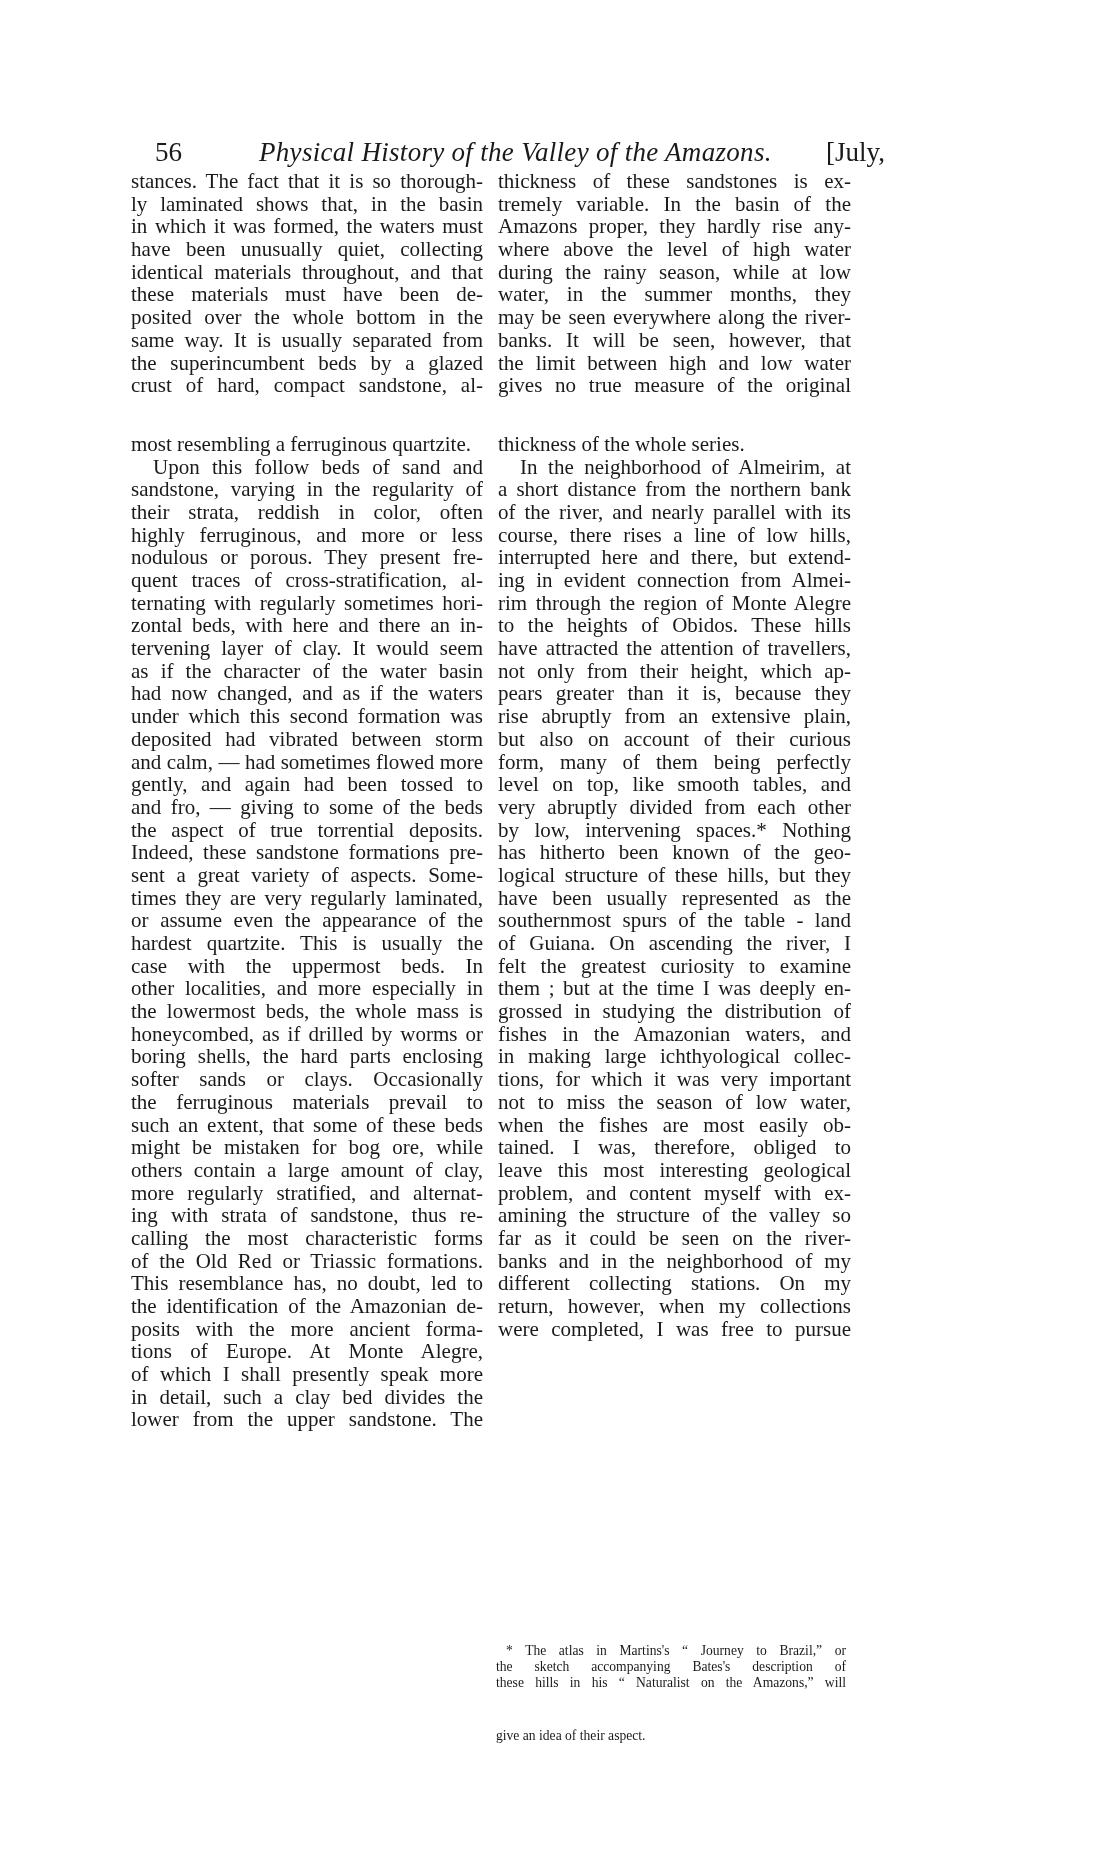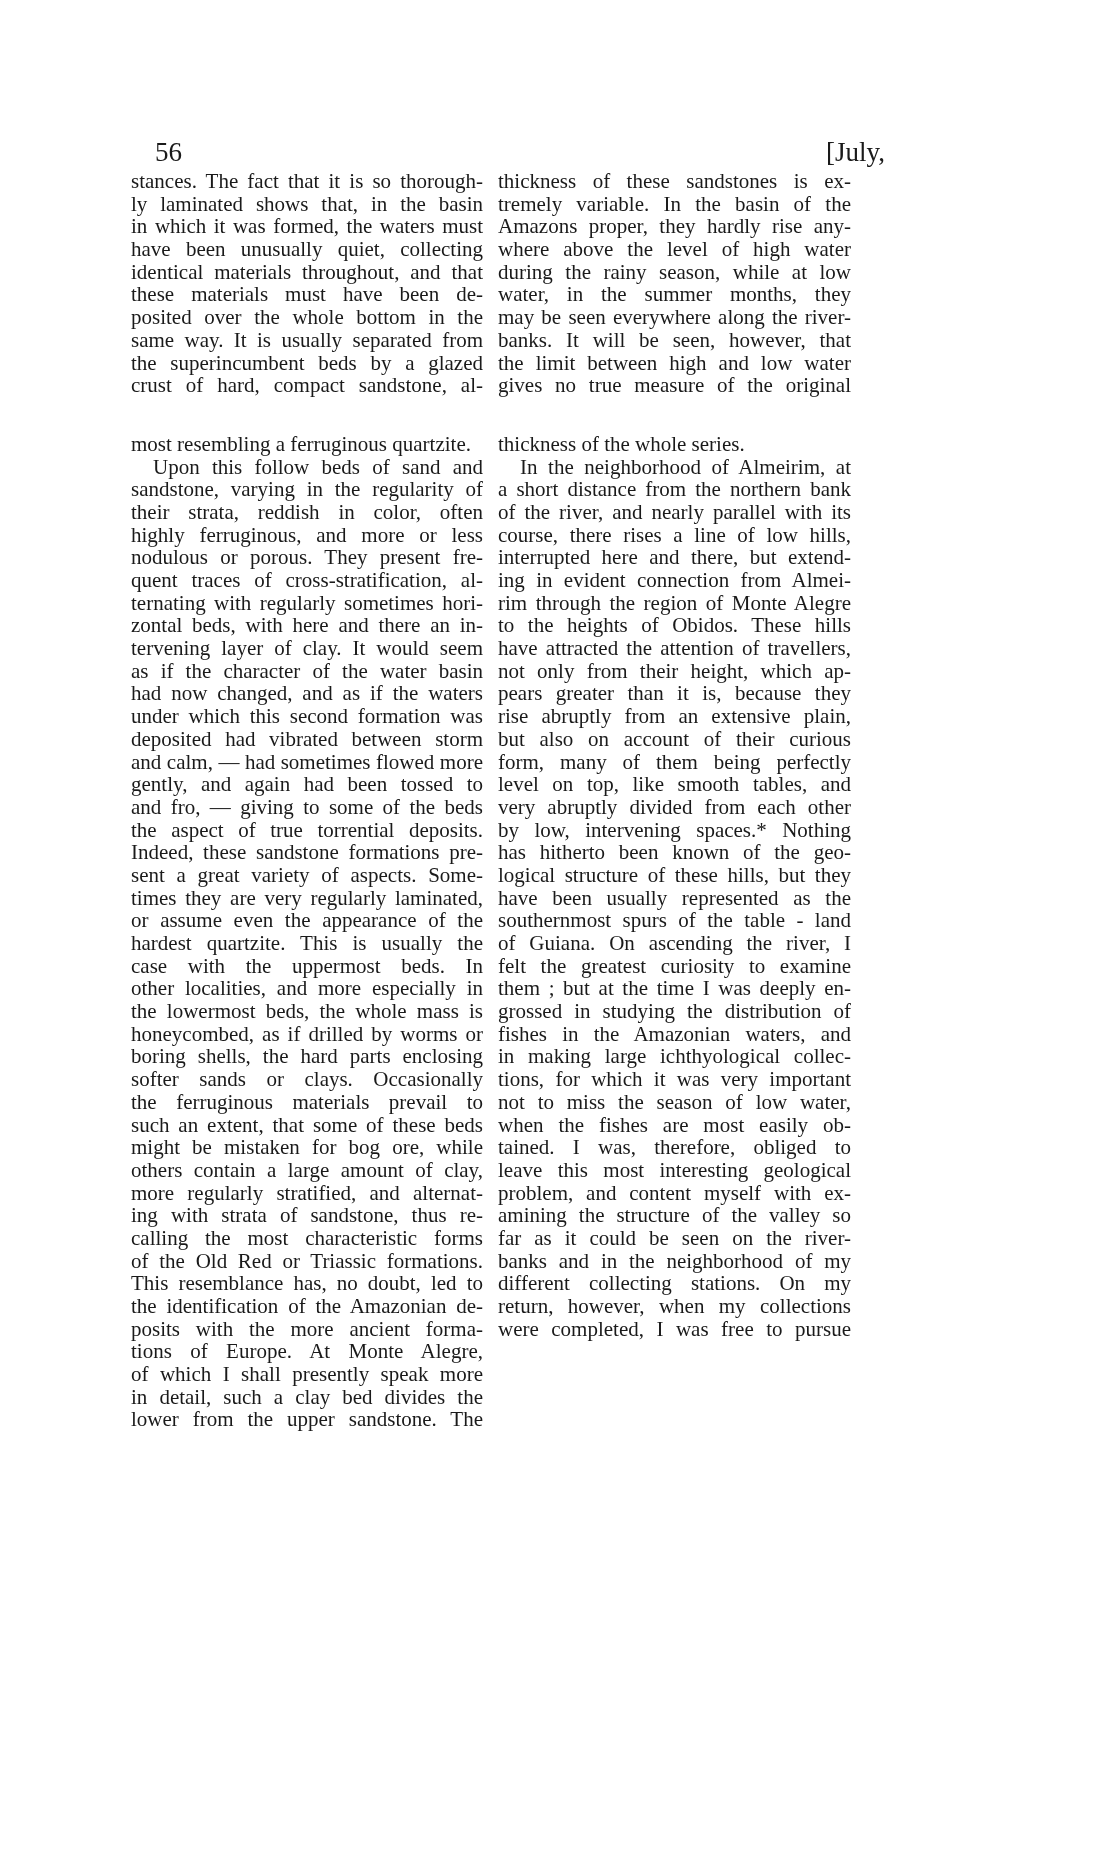--- a/index.html
+++ b/index.html
@@ -20,20 +20,21 @@
   .footnote { position: absolute; left: 496px; top: 1643px; width: 350px; font-size: 13.6px; line-height: 16.2px; }
   .footnote .line { height: 16.2px; }
   .footnote .line.indent { padding-left: 10px; }
 </style>
 </head>
 <body>
 
 <div class="page">
   <div class="running-head">
     <span class="pno">56</span>
+    <span class="title">Physical History of the Valley of the Amazons.</span>
     <span class="month">[July,</span>
   </div>
 
   <div class="col left" id="col-left">
       <span class="line">stances. The fact that it is so thorough-</span>
       <span class="line">ly laminated shows that, in the basin</span>
       <span class="line">in which it was formed, the waters must</span>
       <span class="line">have been unusually quiet, collecting</span>
       <span class="line">identical materials throughout, and that</span>
       <span class="line">these materials must have been de-</span>
@@ -131,13 +132,19 @@
       <span class="line">tained.  I was, therefore, obliged to</span>
       <span class="line">leave this most interesting geological</span>
       <span class="line">problem, and content myself with ex-</span>
       <span class="line">amining the structure of the valley so</span>
       <span class="line">far as it could be seen on the river-</span>
       <span class="line">banks and in the neighborhood of my</span>
       <span class="line">different collecting stations.  On my</span>
       <span class="line">return, however, when my collections</span>
       <span class="line">were completed, I was free to pursue</span>
     </div>
+  <div class="footnote" id="footnote">
+      <span class="line indent">* The atlas in Martins's “ Journey to Brazil,” or</span>
+      <span class="line">the sketch accompanying Bates's description of</span>
+      <span class="line">these hills in his “ Naturalist on the Amazons,” will</span>
+      <span class="line last">give an idea of their aspect.</span>
+    </div>
 </div>
 
 </body></html>

